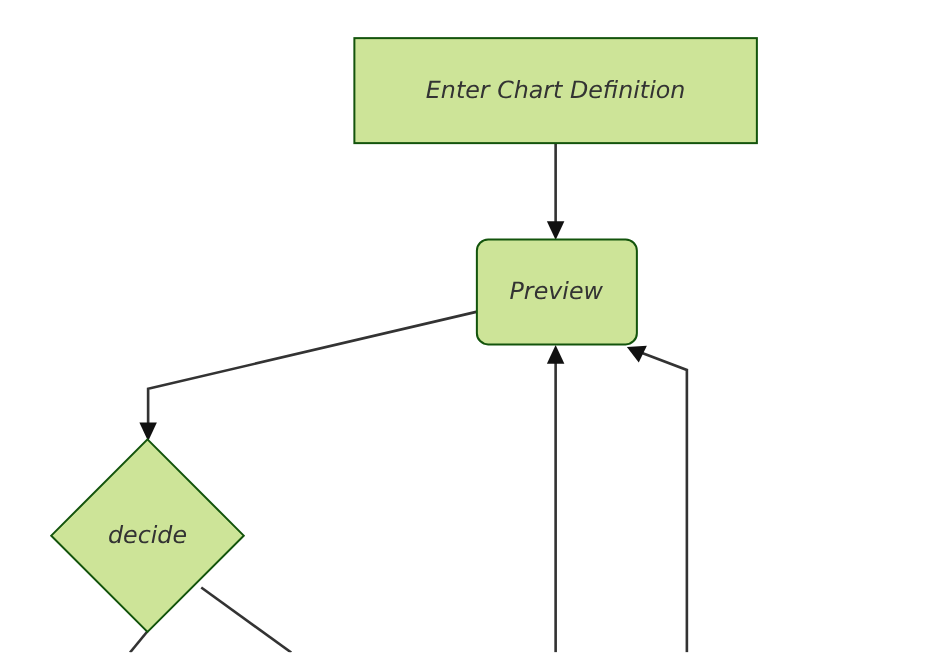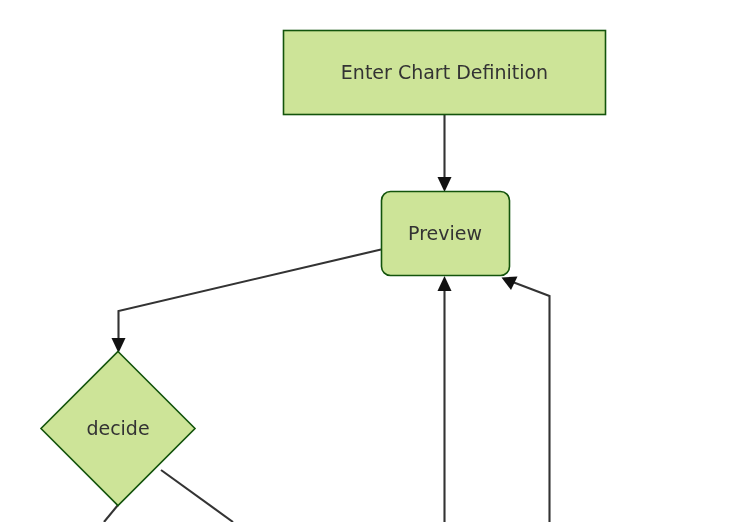--- a/index.html
+++ b/index.html
@@ -12,20 +12,21 @@
     width: 740px;
     height: 522px;
     overflow: hidden;
     font-family: "DejaVu Sans", "Liberation Sans", sans-serif;
   }
   #diagram-root {
     position: relative;
     width: 740px;
     height: 522px;
     background: #ffffff;
+    font-style: italic;
   }
   #flow-svg {
     position: absolute;
     left: 0;
     top: 0;
     width: 740px;
     height: 522px;
     display: block;
   }
   .node-shape {

